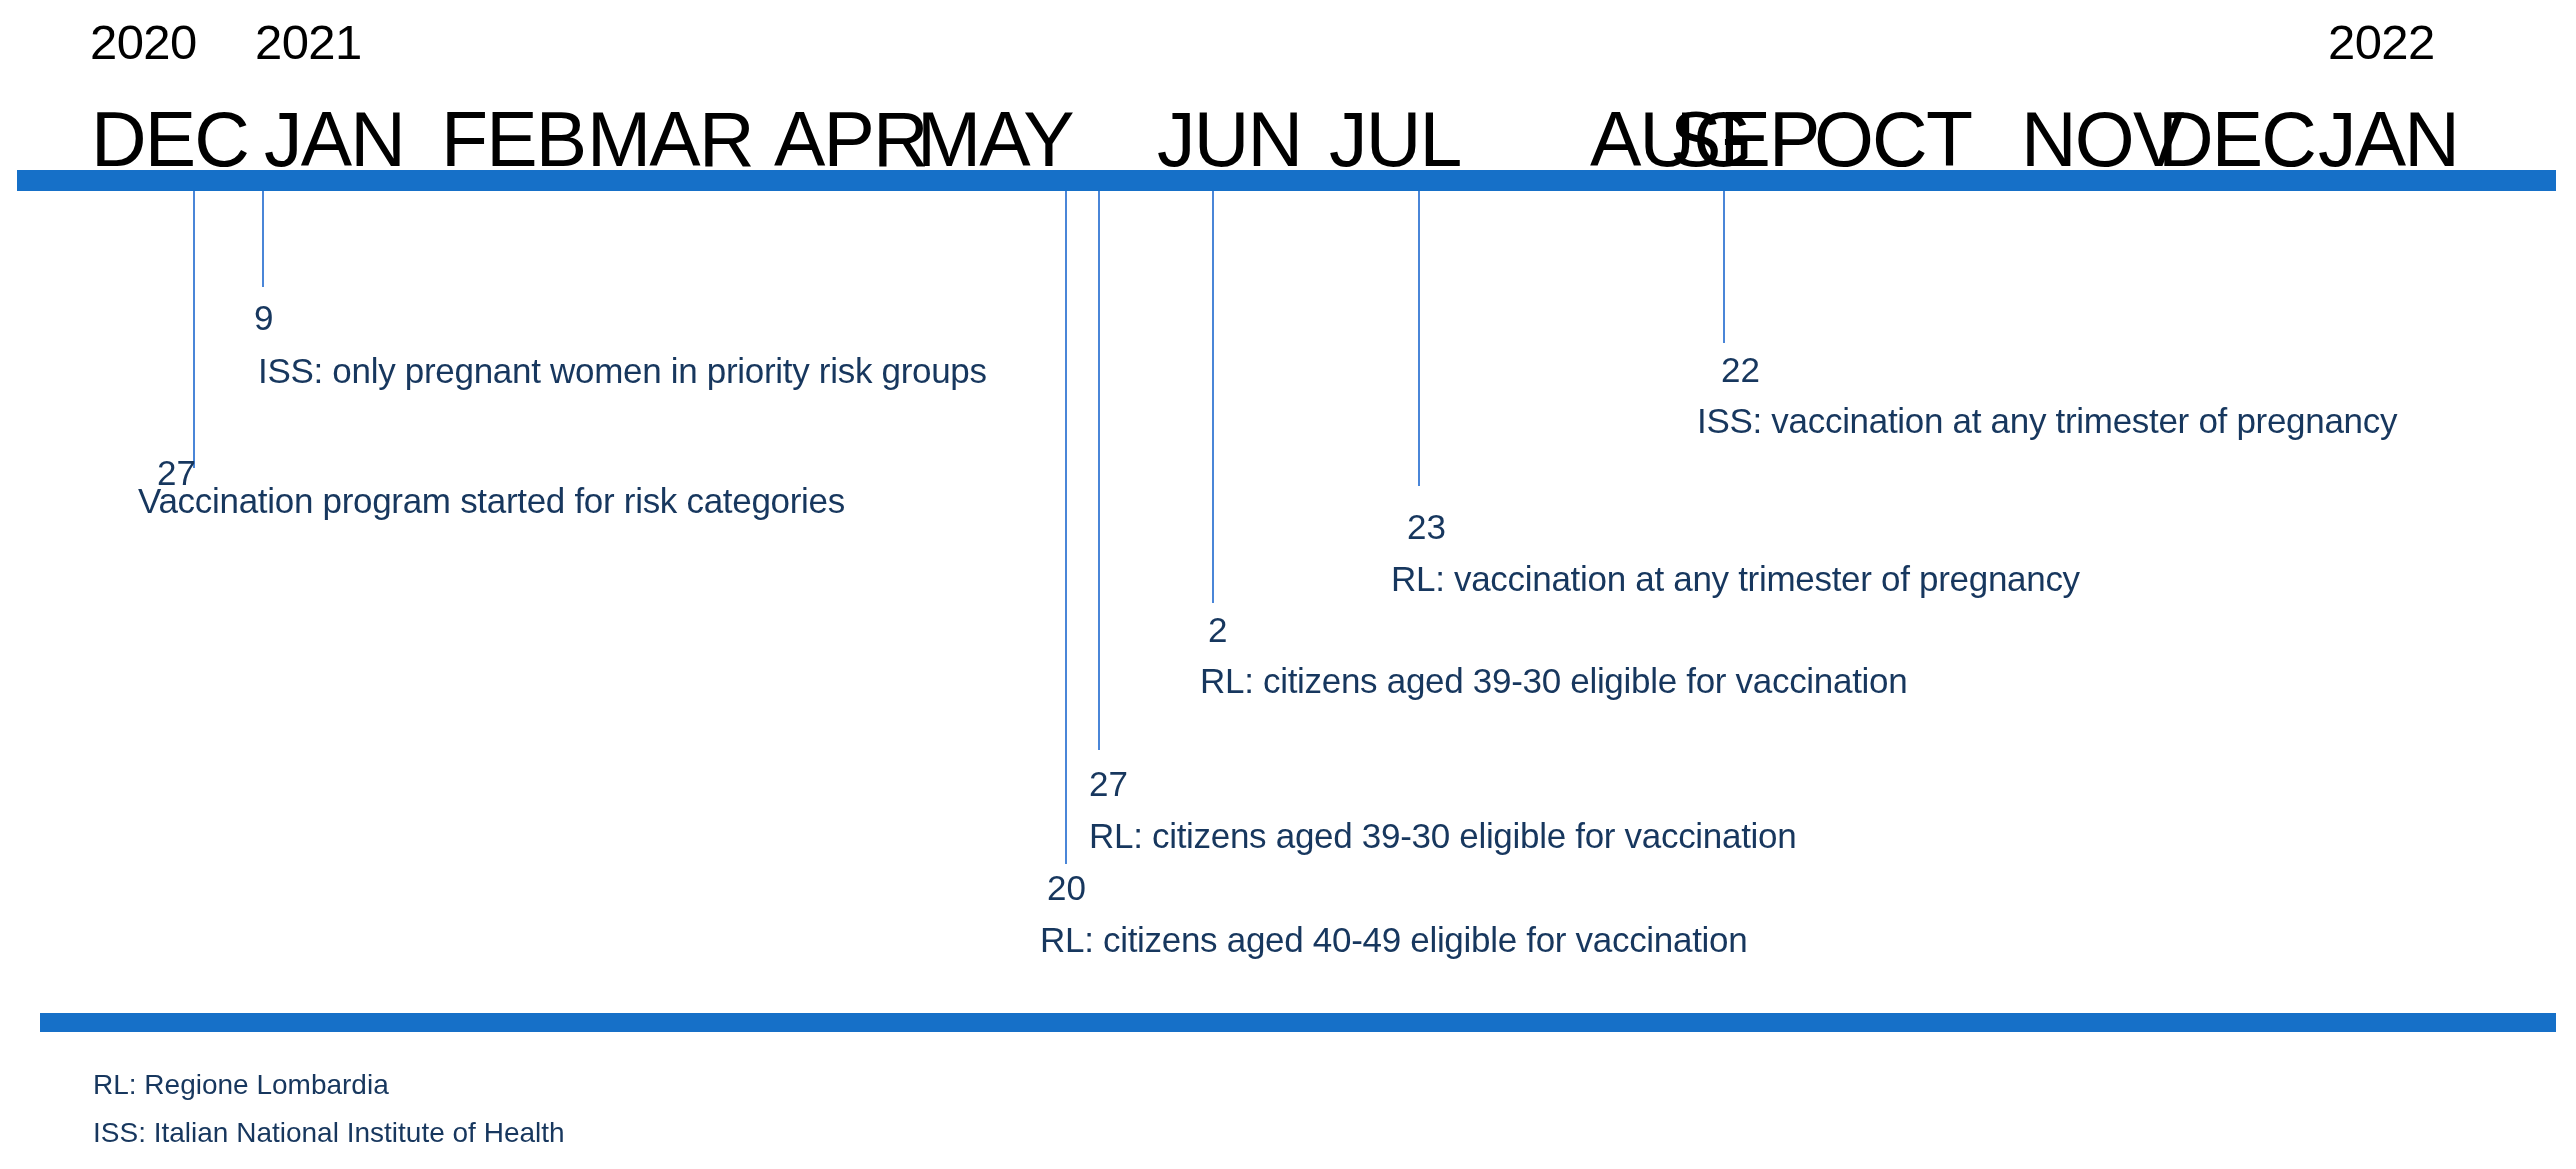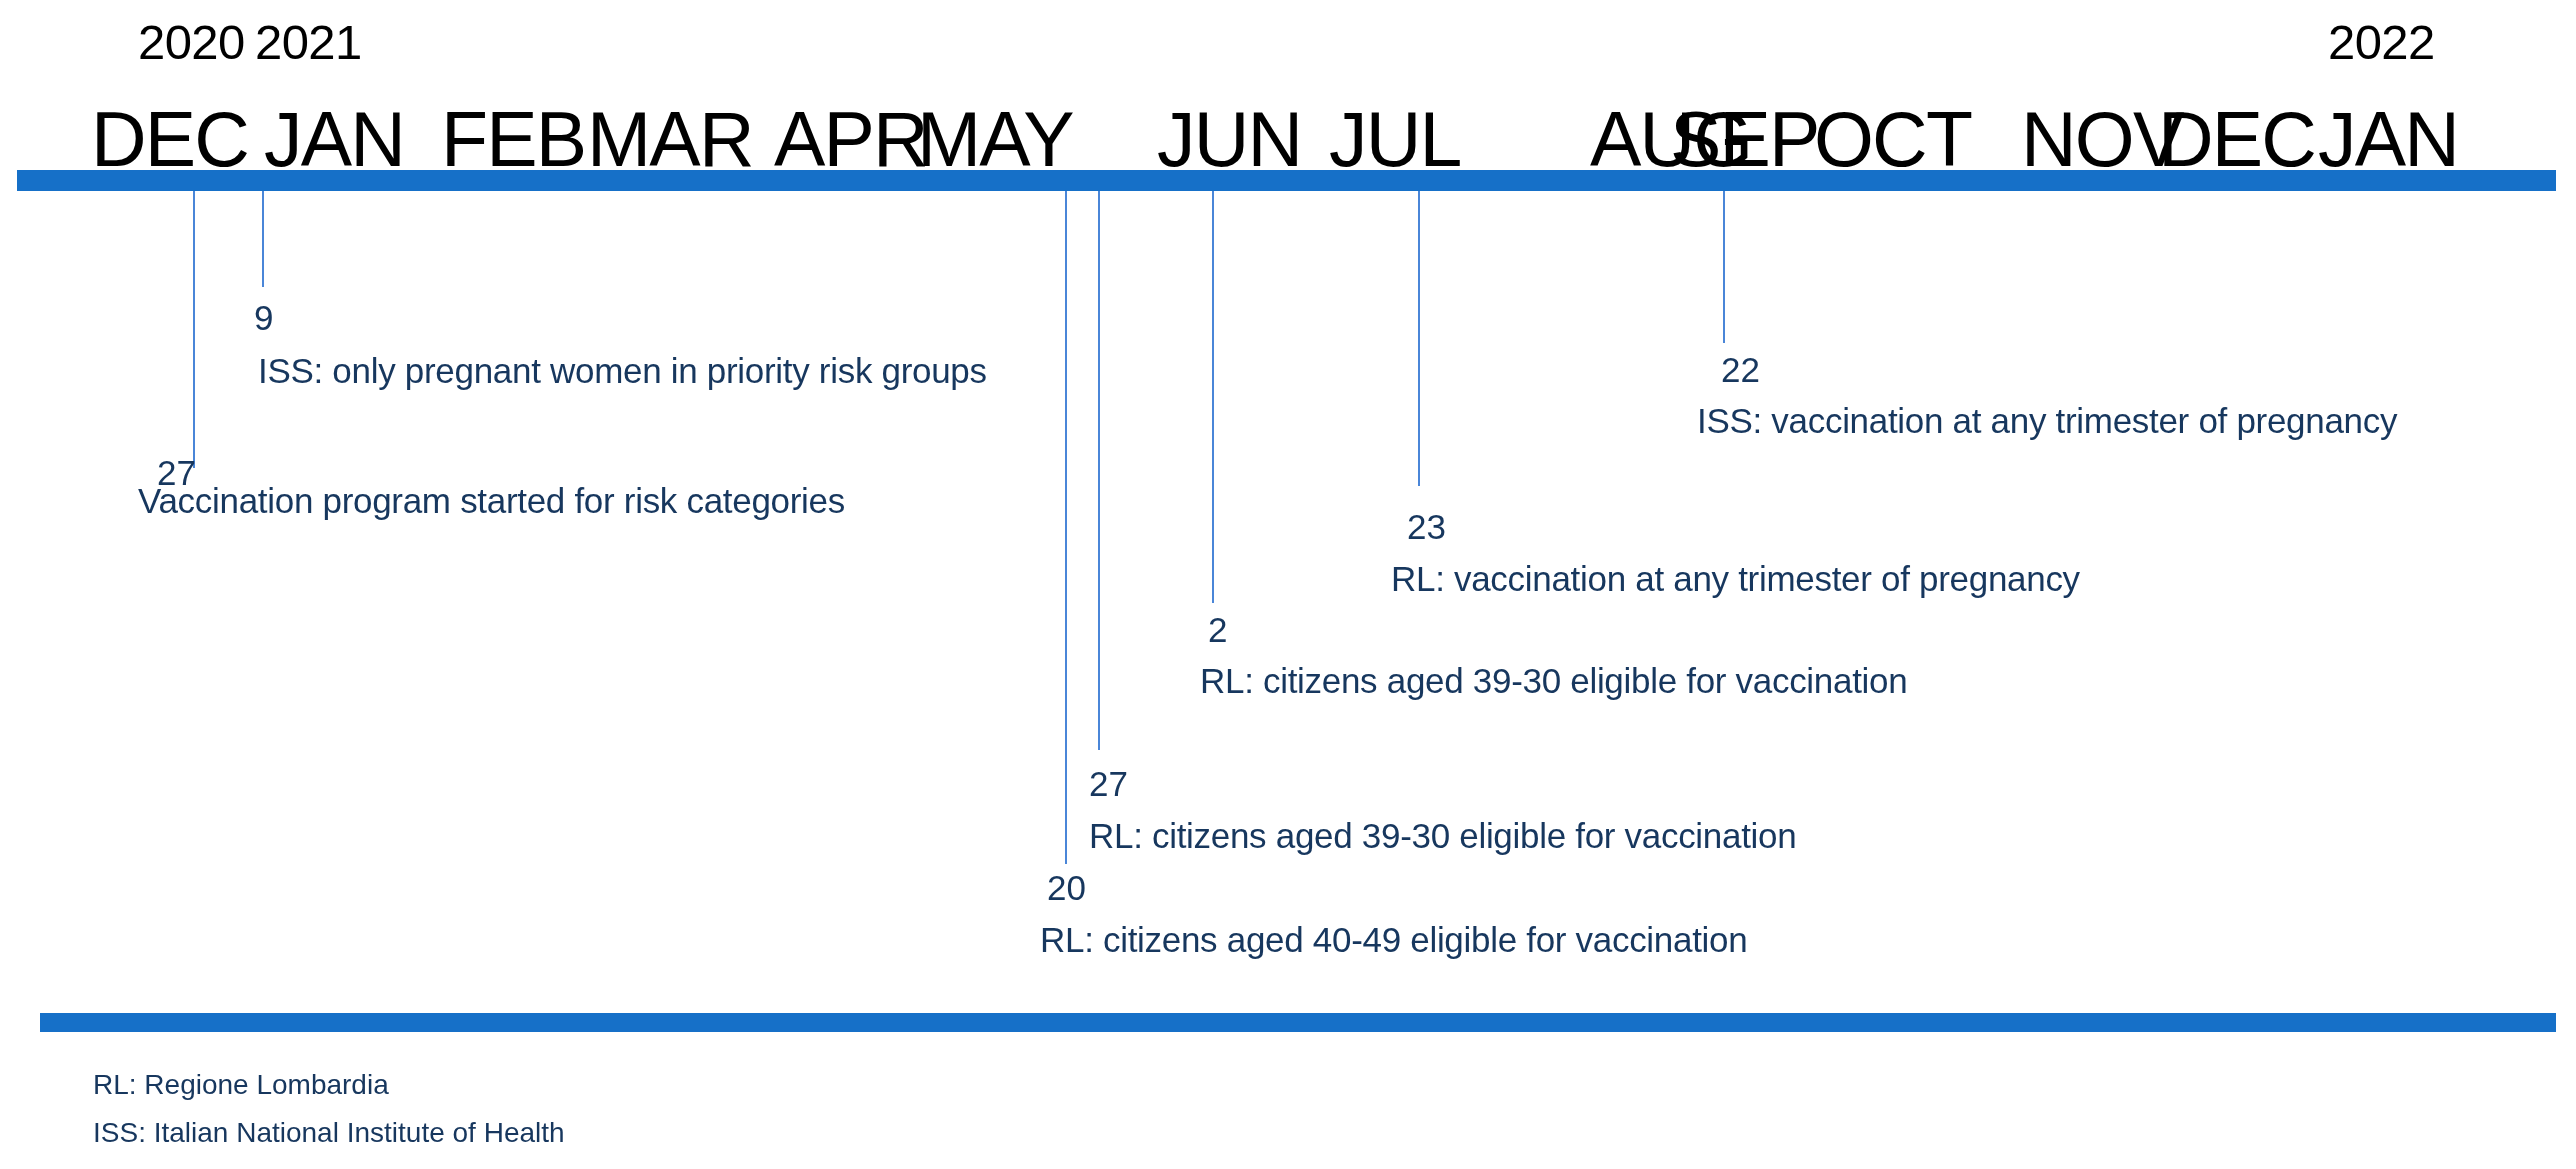--- a/index.html
+++ b/index.html
@@ -11,21 +11,21 @@
   .vline { position: absolute; width: 1.8px; background: #4a86d8; }
   .day { position: absolute; font-size: 35px; color: #17375e; line-height: 1; }
   .label { position: absolute; font-size: 35px; color: #17375e; line-height: 1; white-space: nowrap; letter-spacing: -0.3px; }
   .legend { position: absolute; font-size: 28px; color: #17375e; line-height: 1; white-space: nowrap; }
 </style>
 </head>
 <body>
 
 <div>
   <div id="years">
-      <div class="year" style="left: 90px; margin-left: 48px;">2020</div>
+      <div class="year" style="left: 90px;">2020</div>
       <div class="year" style="left: 255px;">2021</div>
       <div class="year" style="left: 2328px;">2022</div>
     </div>
   <div id="months">
       <div class="month" style="left: 91px;">DEC</div>
       <div class="month" style="left: 264px;">JAN</div>
       <div class="month" style="left: 441px;">FEB</div>
       <div class="month" style="left: 587px;">MAR</div>
       <div class="month" style="left: 774px;">APR</div>
       <div class="month" style="left: 901px; margin-left: 16px;">MAY</div>

